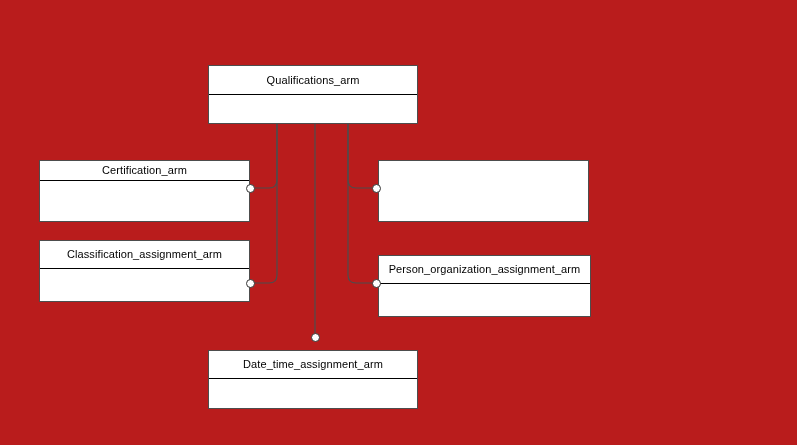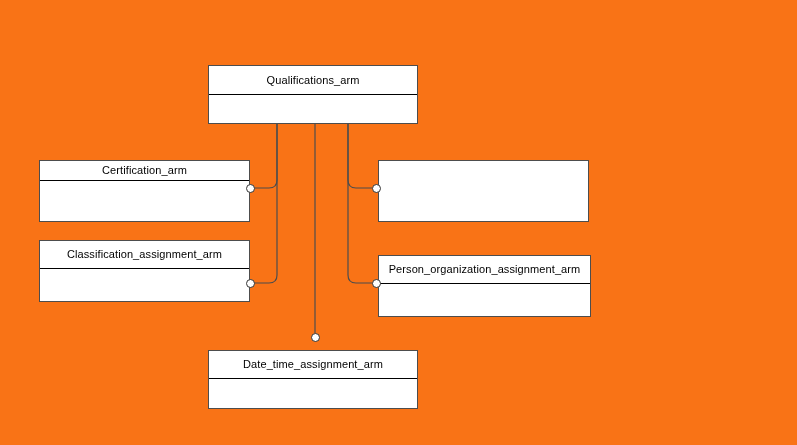--- a/index.html
+++ b/index.html
@@ -8,21 +8,21 @@
     padding: 0;
     background: #ffffff;
   }
   body {
     font-family: "Liberation Sans", sans-serif;
   }
   #canvas {
     position: relative;
     width: 797px;
     height: 445px;
-    background: #f97316;
+    background: #b91c1c;
     overflow: hidden;
   }
   #wires {
     position: absolute;
     left: 0;
     top: 0;
     width: 797px;
     height: 445px;
     pointer-events: none;
   }

